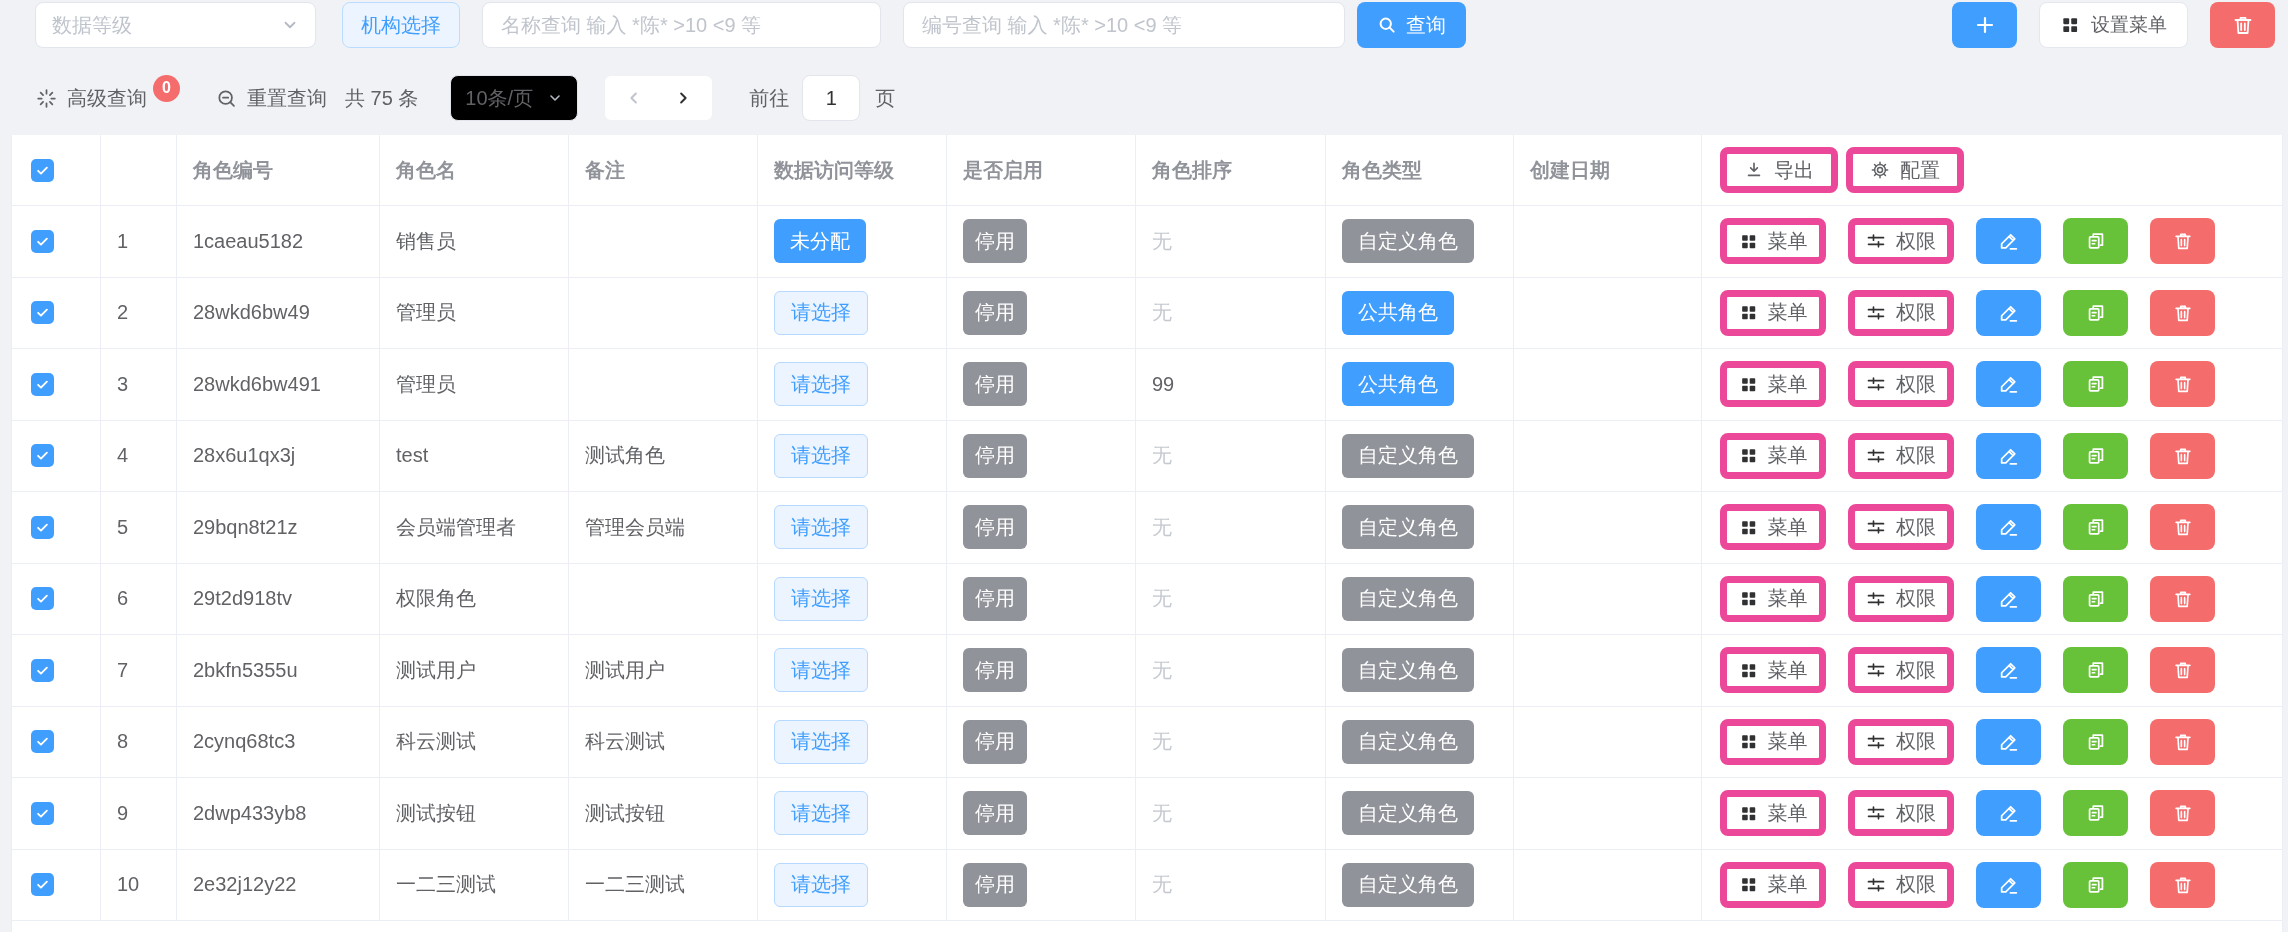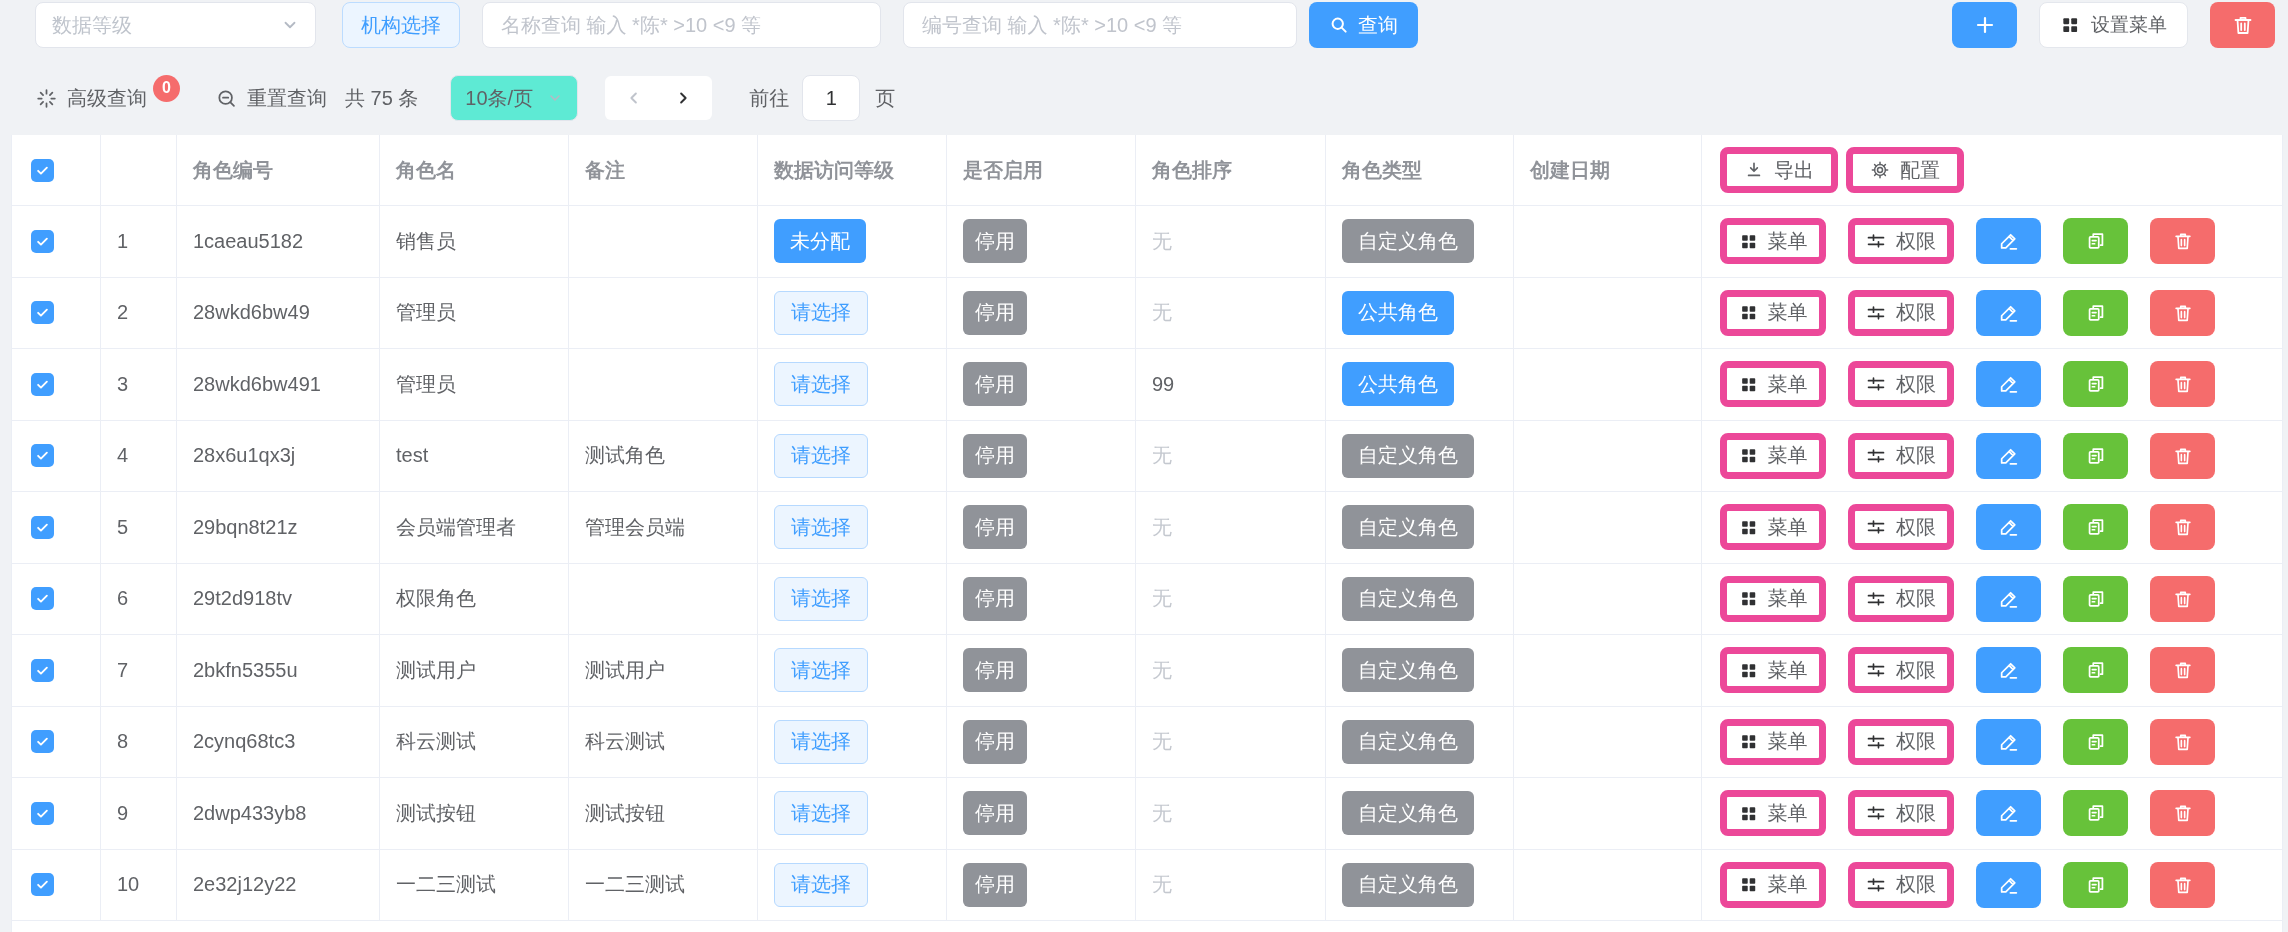--- a/index.html
+++ b/index.html
@@ -30,21 +30,21 @@
     margin-left: 26px; height: 46px; padding: 0 18px;
     background: #ecf5ff; color: #409eff; border: 1px solid #bcdcff;
     border-radius: 8px; font-size: 20px; font-family: Liberation Serif, serif;
   }
   .text-input {
     margin-left: 22px; height: 46px; border: 1px solid #e2e5ec; border-radius: 8px;
     padding: 0 18px; font-size: 20px; color: #606266; background: #fff; outline: none;
   }
   .text-input::placeholder { color: #c0c4cc; }
   .inp-name { width: 399px; }
-  .inp-code { width: 394px; }
+  .inp-code { width: 442px; }
   .btn-search {
     margin-left: 12px; height: 46px; padding: 0 20px;
     background: #409eff; color: #fff; border-radius: 8px; font-size: 20px;
     display: flex; align-items: center; gap: 9px;
   }
   .toolbar-right { margin-left: auto; display: flex; align-items: center; gap: 22px; }
   .btn-sq { width: 65px; height: 46px; border-radius: 8px; display: flex; align-items: center; justify-content: center; color:#fff; }
   .btn-add { background: #409eff; }
   .btn-del-top { background: #f56c6c; }
   .btn-setup {
@@ -62,21 +62,21 @@
   .link-item { display: flex; align-items: center; gap: 10px; cursor: pointer; }
   .badge {
     min-width: 27px; height: 27px; padding: 0 6px; border-radius: 14px;
     background: #f56c6c; color: #fff; font-size: 16px; font-weight: bold;
     display: flex; align-items: center; justify-content: center;
     margin: -20px 0 0 6px;
   }
   .reset-item { margin-left: 36px; }
   .total { margin-left: 18px; }
   .page-size {
-    margin-left: 32px; width: 128px; height: 46px; background: #5eead4;
+    margin-left: 32px; width: 128px; height: 46px; background: #000000;
     border: 1px solid #e2e5ec; border-radius: 8px; cursor: pointer;
     display: flex; align-items: center; justify-content: space-between; padding: 0 14px;
   }
   .pager {
     margin-left: 27px; width: 107px; height: 44px; background: #fff; border-radius: 6px;
     display: flex; align-items: center; justify-content: space-between; padding: 0 20px;
   }
   .pg-prev { color: #c0c4cc; cursor: pointer; }
   .pg-next { color: #303133; cursor: pointer; }
   .goto-label { margin-left: 37px; }

